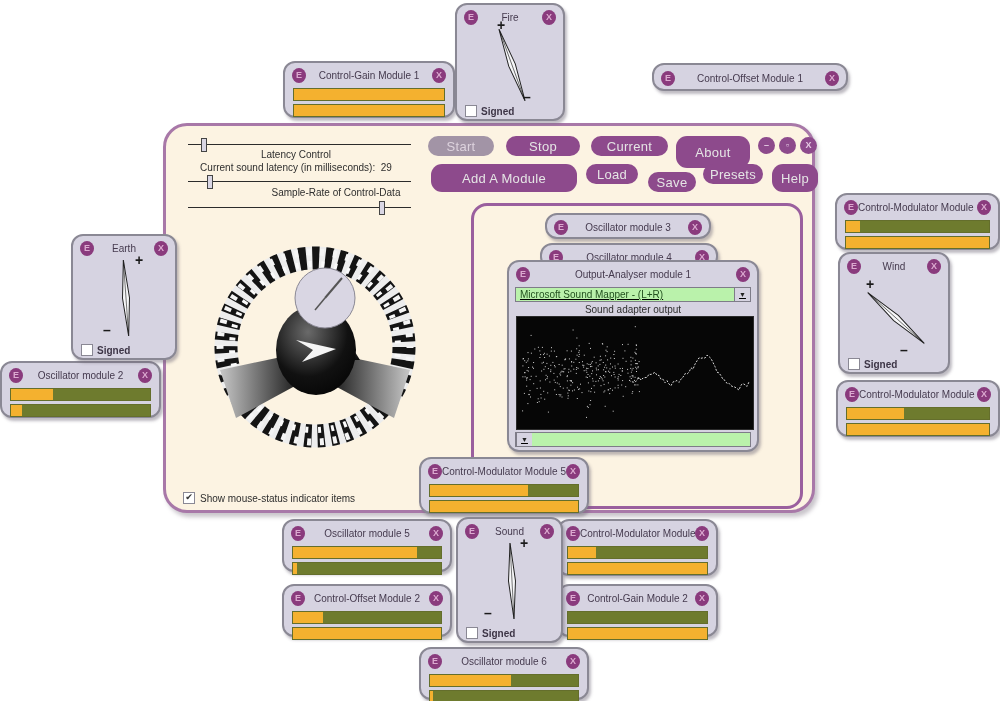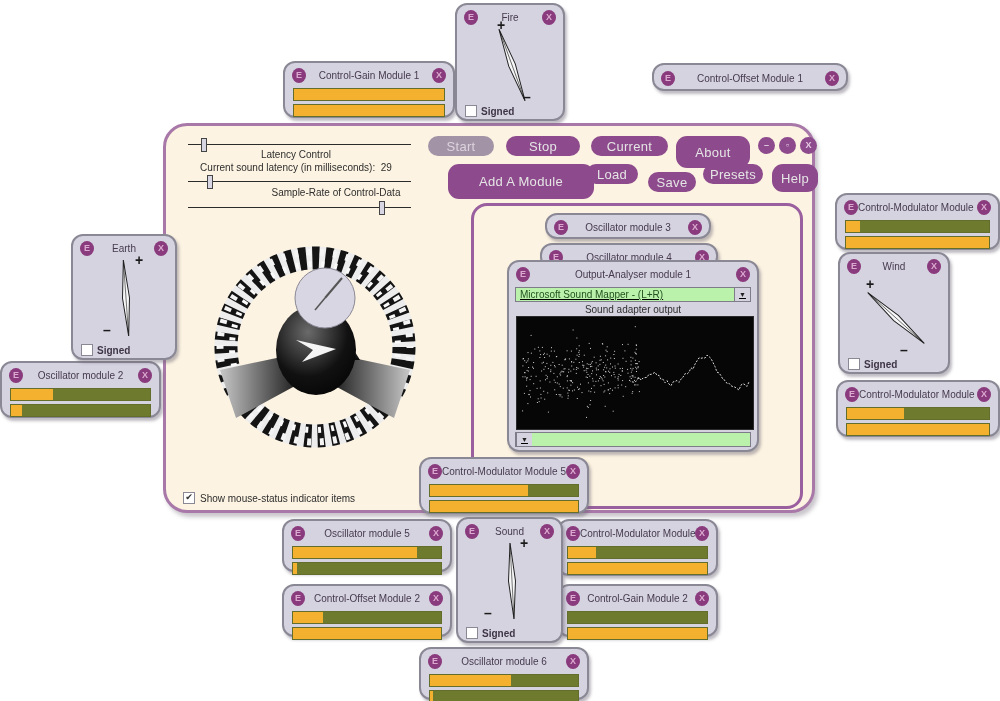--- a/index.html
+++ b/index.html
@@ -105,21 +105,21 @@
   </div>
 
   <div class="pbtn disabled" style="left:262px;top:10px;width:66px;height:20px;">Start</div>
   <div class="pbtn" style="left:340px;top:10px;width:74px;height:20px;">Stop</div>
   <div class="pbtn" style="left:425px;top:10px;width:77px;height:20px;">Current</div>
   <div class="pbtn" style="left:510px;top:10px;width:74px;height:32px;">About</div>
   <div class="wctrl" style="left:592px;top:11px;">–</div>
   <div class="wctrl" style="left:613px;top:11px;">▫</div>
   <div class="wctrl" style="left:634px;top:11px;">X</div>
 
-  <div class="pbtn" style="left:265px;top:38px;width:146px;height:35px;margin-left:17px;">Add A Module</div>
+  <div class="pbtn" style="left:265px;top:38px;width:146px;height:28px;">Add A Module</div>
   <div class="pbtn" style="left:420px;top:38px;width:52px;height:20px;">Load</div>
   <div class="pbtn" style="left:482px;top:46px;width:48px;height:20px;">Save</div>
   <div class="pbtn" style="left:537px;top:38px;width:60px;height:20px;">Presets</div>
   <div class="pbtn" style="left:606px;top:38px;width:46px;height:28px;">Help</div>
 
   <div class="wheelwrap">
     <svg width="214" height="214" viewBox="0 0 214 214">
       <defs>
         <linearGradient id="wedgeL" x1="1" y1="0" x2="0" y2="0">
           <stop offset="0" stop-color="#0a0a0a"></stop>

